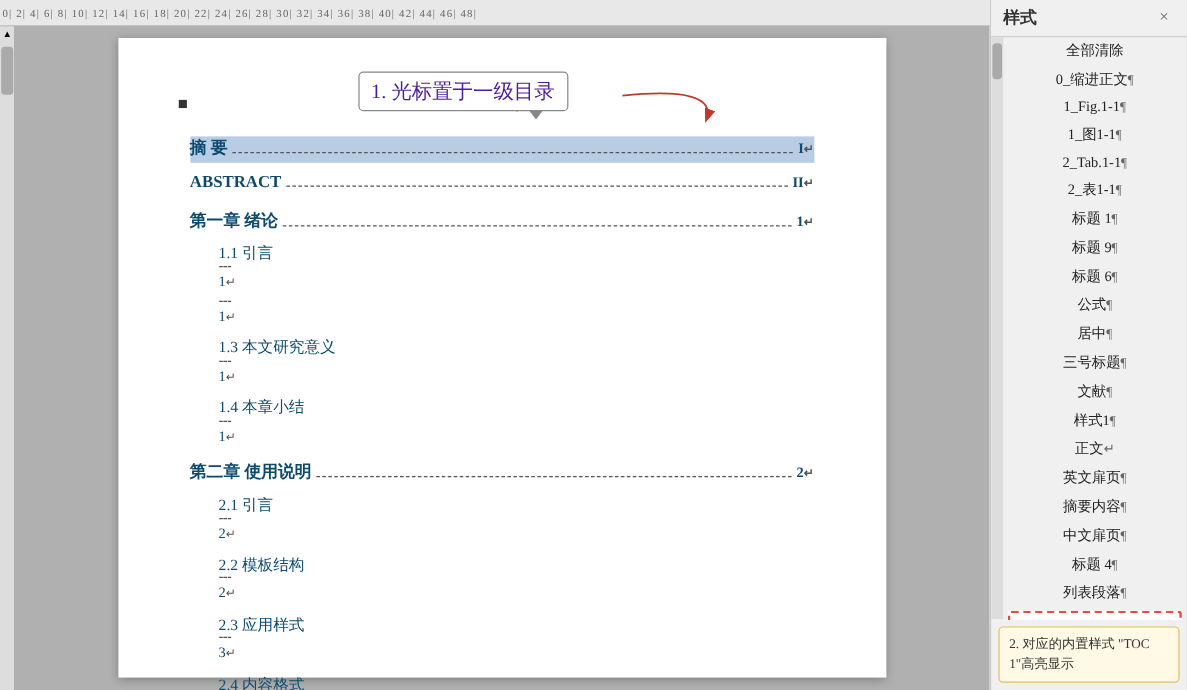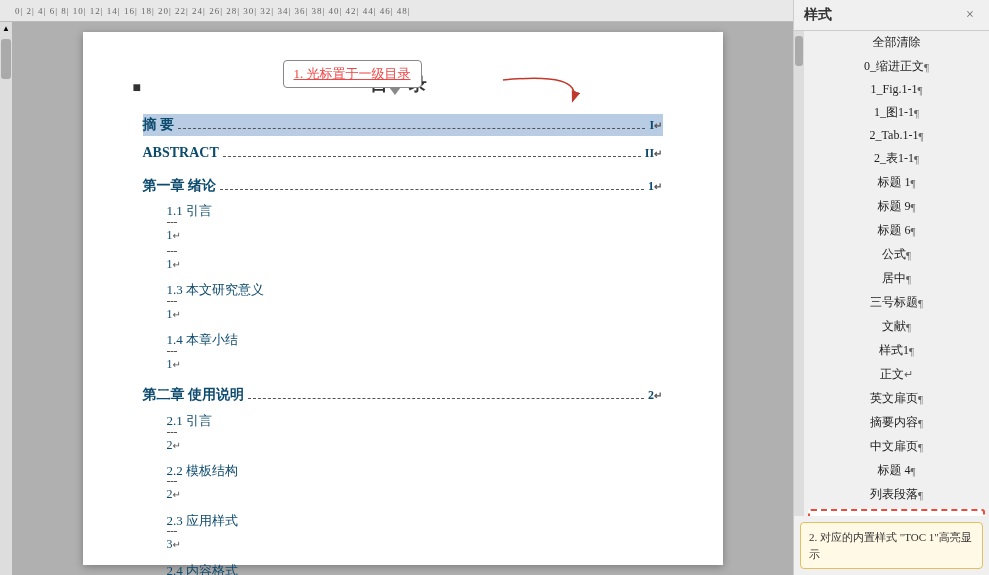--- a/index.html
+++ b/index.html
@@ -29,21 +29,21 @@
       background: #e8e8e8;
       border-bottom: 1px solid #bbb;
       display: flex;
       align-items: center;
       position: relative;
       overflow: hidden;
     }
     .ruler-content {
       font-size: 9px;
       color: #666;
-      padding-left: 15px;
+      padding-left: 2px;
       white-space: nowrap;
       letter-spacing: 1px;
     }
 
     
     .page-container {
       flex: 1;
       overflow: auto;
       display: flex;
       justify-content: center;
@@ -74,25 +74,24 @@
 
     
     .annotation-bubble {
       position: absolute;
       top: 28px;
       left: 200px;
       background: #fff;
       border: 1.5px solid #888;
       border-radius: 4px;
       padding: 4px 10px;
-      font-size: 13px;
-      color: #ef4444;
+      font-size: 17px;
+      color: #4c1d95;
       white-space: nowrap;
       z-index: 10;
-      text-decoration: underline;
     }
     .annotation-bubble::after {
       content: '';
       position: absolute;
       bottom: -8px;
       right: 20px;
       border-left: 6px solid transparent;
       border-right: 6px solid transparent;
       border-top: 8px solid #888;
     }
@@ -163,21 +162,21 @@
       font-size: 12px;
     }
     .toc-page::after {
       content: '↵';
       font-size: 10px;
       color: #555;
     }
 
     
     .sidebar {
-      width: 196px;
+      width: 164px;
       background: #f0f0f0;
       border-left: 1px solid #ccc;
       display: flex;
       flex-direction: column;
       position: relative;
     }
 
     .sidebar-header {
       display: flex;
       align-items: center;

